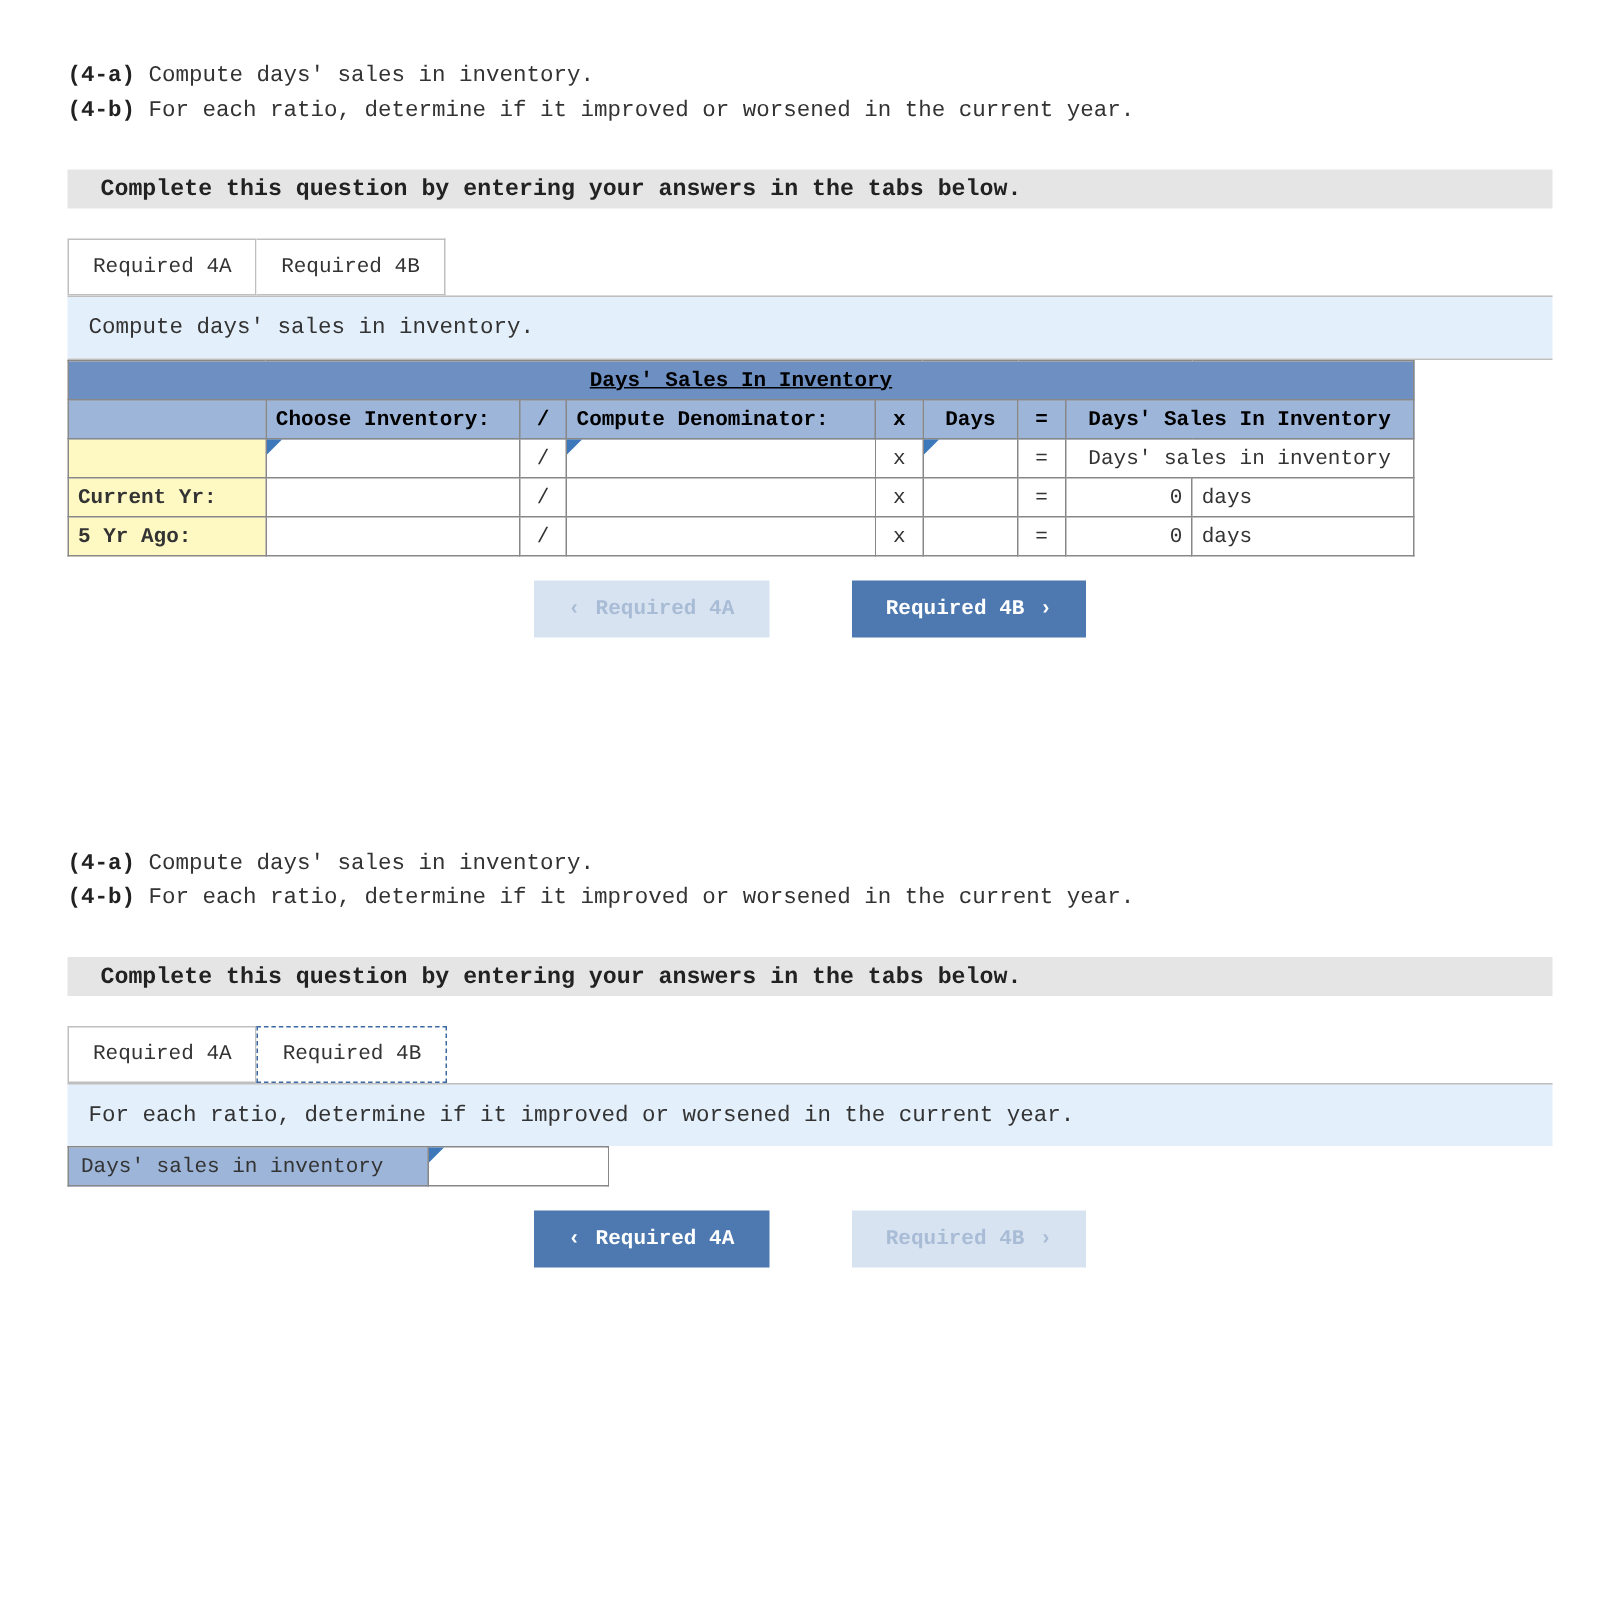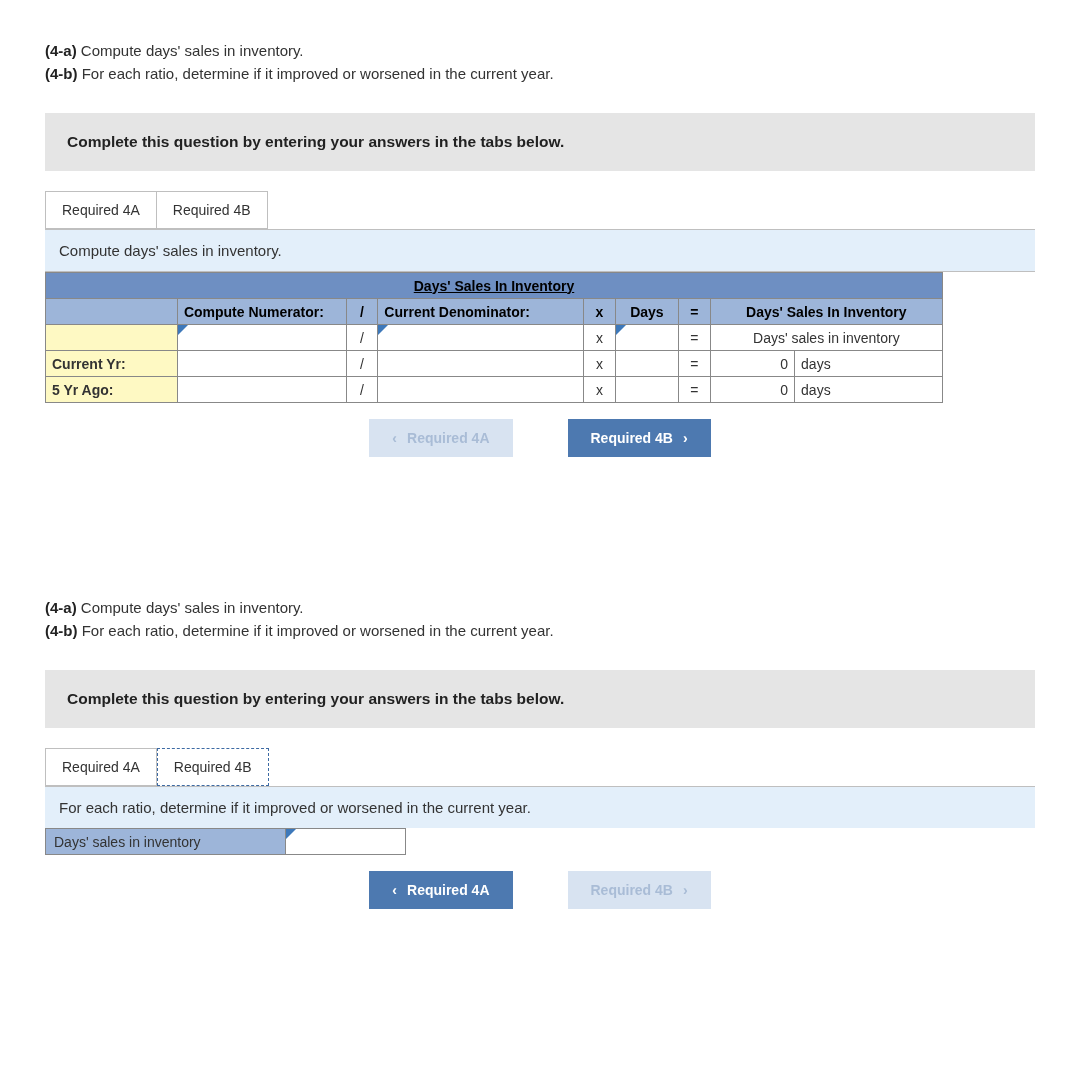--- a/index.html
+++ b/index.html
@@ -8,21 +8,21 @@
     font-size: 15px;
     color: #333;
     margin: 0;
     padding: 40px 45px;
     background: #fff;
   }
   .prompt-text { line-height: 1.5; margin-bottom: 28px; }
   .prompt-text b { font-weight: 700; color:#222; }
   .instruct-bar {
     background: #e5e5e5;
-    padding: 20px 22px;
+    padding: 4px 22px;
     font-weight: 700;
     font-size: 15.5px;
     color: #222;
   }
   .tabs { display: flex; gap: 0; margin: 20px 0 0 0; }
   .tab {
     border: 1px solid #bfbfbf;
     padding: 10px 16px;
     font-size: 14px;
     background: #fff;
@@ -86,21 +86,21 @@
   .btn {
     padding: 10px 22px;
     font-size: 14px;
     font-weight: 600;
     border: 1px solid transparent;
     cursor: pointer;
     display:inline-flex; align-items:center; gap:10px;
   }
   .btn-primary { background:#4d79b0; color:#fff; }
   .btn-disabled { background:#d8e3f1; color:#a9bcd6; cursor: default; }
-  .section { margin-bottom: 140px; }
+  .section { margin-bottom: 140px; font-family: Liberation Mono, monospace; }
 
   
   table.tb4b {
     border-collapse: collapse;
     font-size:14px;
   }
   table.tb4b td {
     border:1px solid #888;
     padding:3px 8px;
     height:26px;
@@ -146,23 +146,23 @@
       <col style="width:30px">
           <col style="width:80px">
           <col style="width:140px">
     </colgroup>
     <tbody>
           <tr>
       <td class="hdr-title" colspan="9">Days' Sales In Inventory</td>
     </tr>
     <tr>
       <td class="hdr2"></td>
-      <td class="hdr2 left">Compute Numerator:</td>
+      <td class="hdr2 left">Choose Inventory:</td>
       <td class="hdr2">/</td>
-      <td class="hdr2 left">Current Denominator:</td>
+      <td class="hdr2 left">Compute Denominator:</td>
       <td class="hdr2">x</td>
       <td class="hdr2">Days</td>
       <td class="hdr2">=</td>
       <td class="hdr2" colspan="2">Days' Sales In Inventory</td>
     </tr>
 
     <tr>
       <td class="lab"></td>
       <td class="cell-input">
               <span class="tri"></span>

